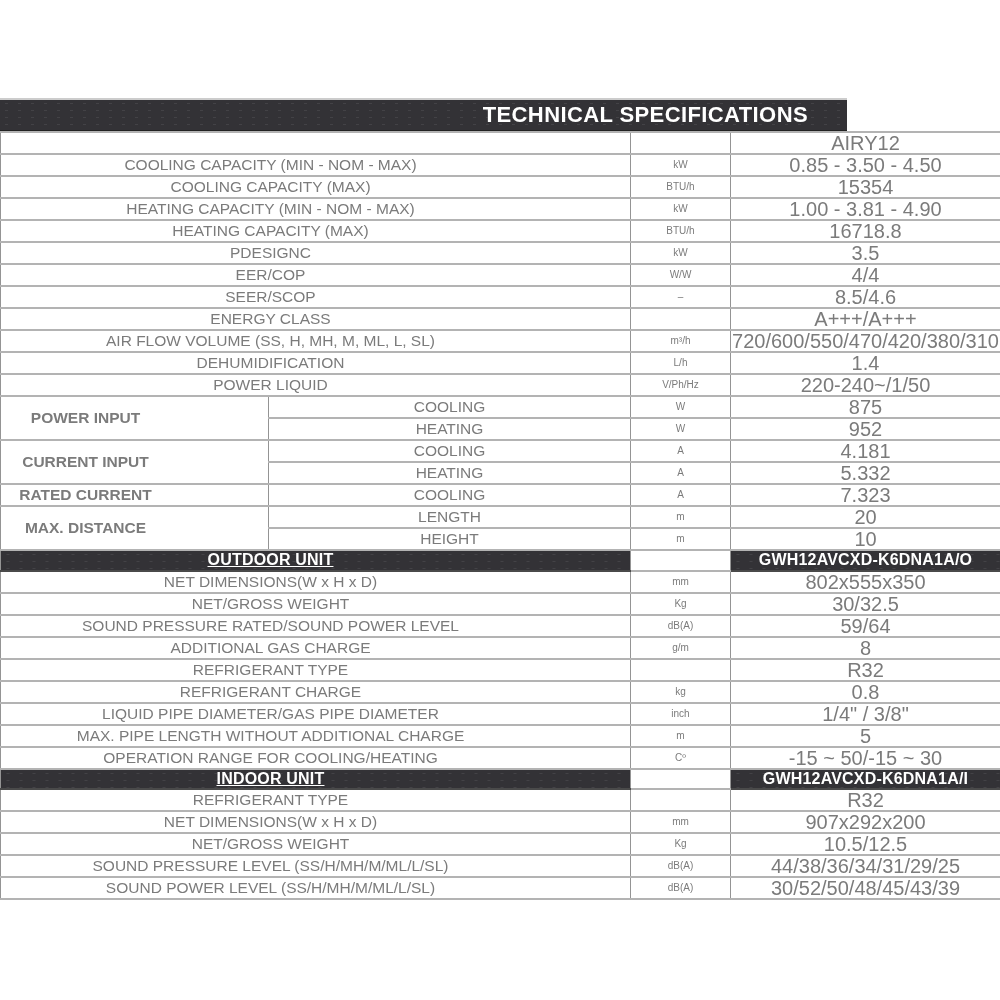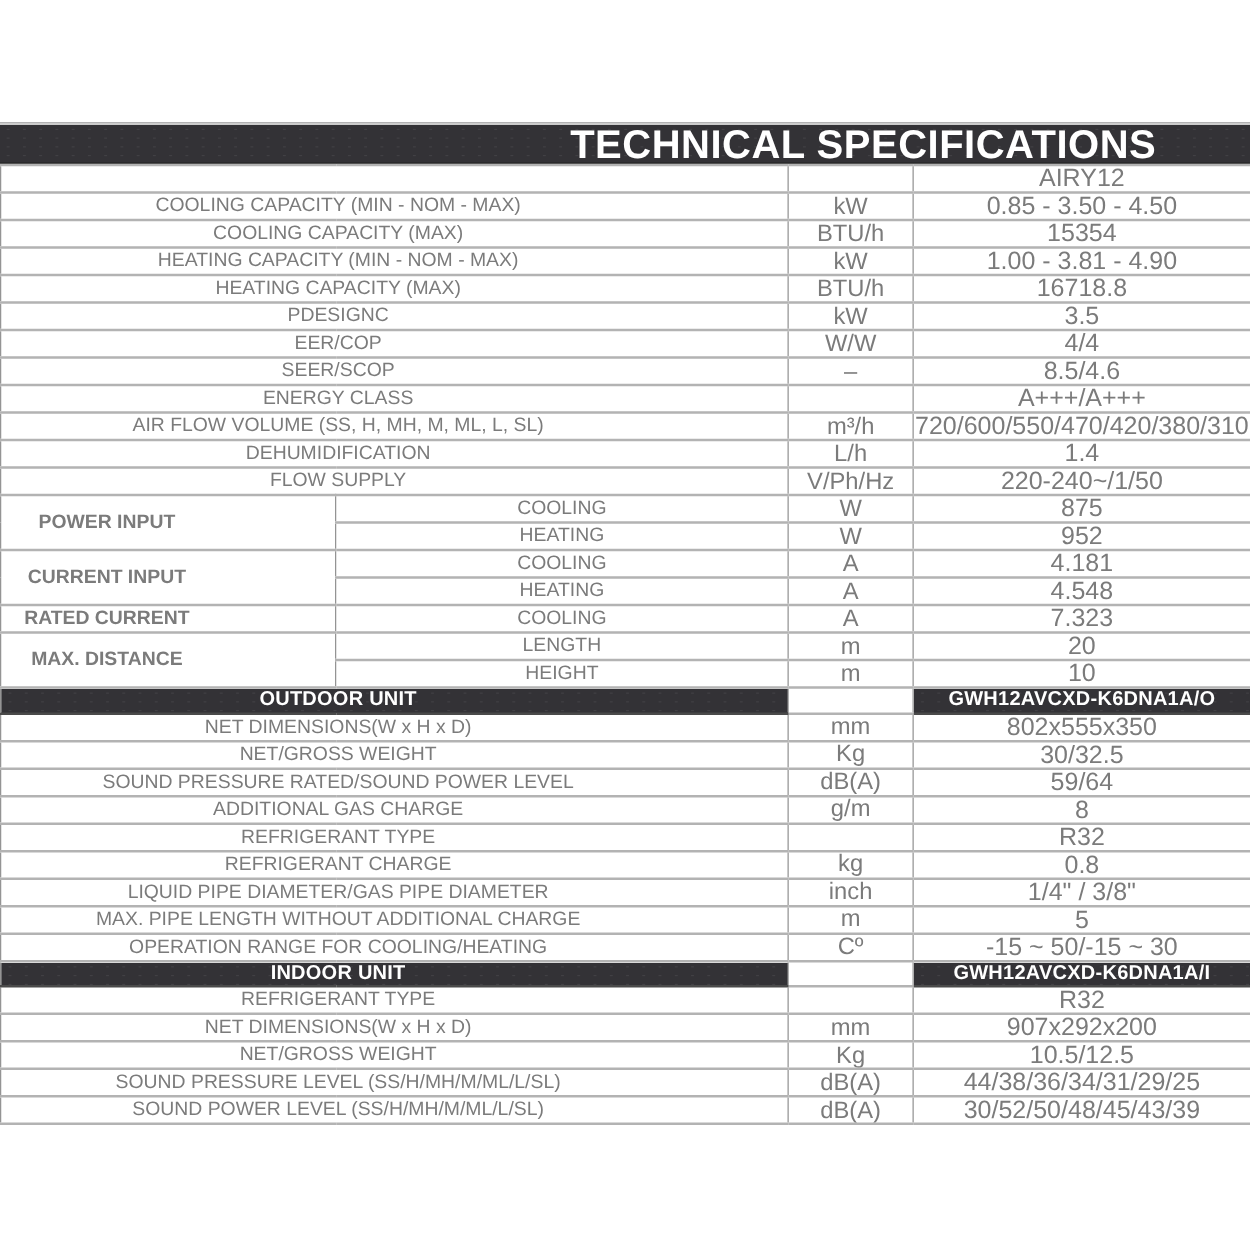--- a/index.html
+++ b/index.html
@@ -12,34 +12,34 @@
     width: 1000px;
     height: 1000px;
     background: #ffffff;
     overflow: hidden;
     font-family: "Liberation Sans", sans-serif;
   }
   .title-bar {
     position: absolute;
     top: 98px;
     left: 0;
-    width: 1000px;
+    width: 847px;
     height: 33px;
     box-sizing: border-box;
     background-color: #333236;
     background-image: radial-gradient(rgba(255,255,255,0.08) 1px, transparent 1.3px);
     background-size: 13px 7px;
     border-top: 2px solid #cccccc;
     border-bottom: 1px solid #222222;
     color: #ffffff;
     display: flex;
     align-items: center;
     justify-content: flex-end;
-    padding-right: 75px;
-    font-size: 32px;
+    padding-right: 39px;
+    font-size: 22px;
     font-weight: 600;
     letter-spacing: 0.4px;
     white-space: nowrap;
   }
   table.spec-table {
     position: absolute;
     top: 131px;
     left: 0;
     width: 1000px;
     border-collapse: collapse;
@@ -59,35 +59,35 @@
     text-align: center;
     vertical-align: middle;
     white-space: nowrap;
     overflow: hidden;
   }
   
   .spec-table td.label-cell { padding-right: 90px; }
   
   .spec-table td.group-label-cell { padding-right: 98px; font-weight: bold; }
   .spec-table td.value-cell { font-size: 20px; }
-  .spec-table td.unit-cell { font-size: 19px; }
+  .spec-table td.unit-cell { font-size: 10px; }
   
   .spec-table td.section-label-cell,
   .spec-table td.section-value-cell {
     background-color: #333236;
     background-image: radial-gradient(rgba(255,255,255,0.08) 1px, transparent 1.3px);
     background-size: 13px 7px;
     color: #ffffff;
     font-weight: 700;
     font-size: 16px;
     letter-spacing: 0.2px;
     border-top: 2px solid #4a4a4a;
     border-bottom: 2px solid #4a4a4a;
   }
-  .spec-table td.section-label-cell { padding-right: 90px; }
+  .spec-table td.section-label-cell { padding-right: 90px; text-decoration: underline; }
   .spec-table td.section-gap-cell { background: #ffffff; }
 </style>
 </head>
 <body>
 
 <div class="page">
 
   <div class="title-bar">
     <span>TECHNICAL SPECIFICATIONS</span>
   </div>
@@ -149,21 +149,21 @@
           <td class="label-cell" colspan="2">AIR FLOW VOLUME (SS, H, MH, M, ML, L, SL)</td>
           <td class="unit-cell">m³/h</td>
           <td class="value-cell">720/600/550/470/420/380/310</td>
         </tr>
         <tr>
           <td class="label-cell" colspan="2">DEHUMIDIFICATION</td>
           <td class="unit-cell">L/h</td>
           <td class="value-cell">1.4</td>
         </tr>
         <tr>
-          <td class="label-cell" colspan="2">FLOW SUPPLY</td>
+          <td class="label-cell" colspan="2">POWER LIQUID</td>
           <td class="unit-cell">V/Ph/Hz</td>
           <td class="value-cell">220-240~/1/50</td>
         </tr>
         <tr>
           <td class="group-label-cell" rowspan="2">POWER INPUT</td>
           <td class="sub-label-cell">COOLING</td>
           <td class="unit-cell">W</td>
           <td class="value-cell">875</td>
         </tr>
         <tr>
@@ -173,21 +173,21 @@
         </tr>
         <tr>
           <td class="group-label-cell" rowspan="2">CURRENT INPUT</td>
           <td class="sub-label-cell">COOLING</td>
           <td class="unit-cell">A</td>
           <td class="value-cell">4.181</td>
         </tr>
         <tr>
           <td class="sub-label-cell">HEATING</td>
           <td class="unit-cell">A</td>
-          <td class="value-cell">4.548</td>
+          <td class="value-cell">5.332</td>
         </tr>
         <tr>
           <td class="group-label-cell" rowspan="1">RATED CURRENT</td>
           <td class="sub-label-cell">COOLING</td>
           <td class="unit-cell">A</td>
           <td class="value-cell">7.323</td>
         </tr>
         <tr>
           <td class="group-label-cell" rowspan="2">MAX. DISTANCE</td>
           <td class="sub-label-cell">LENGTH</td>

